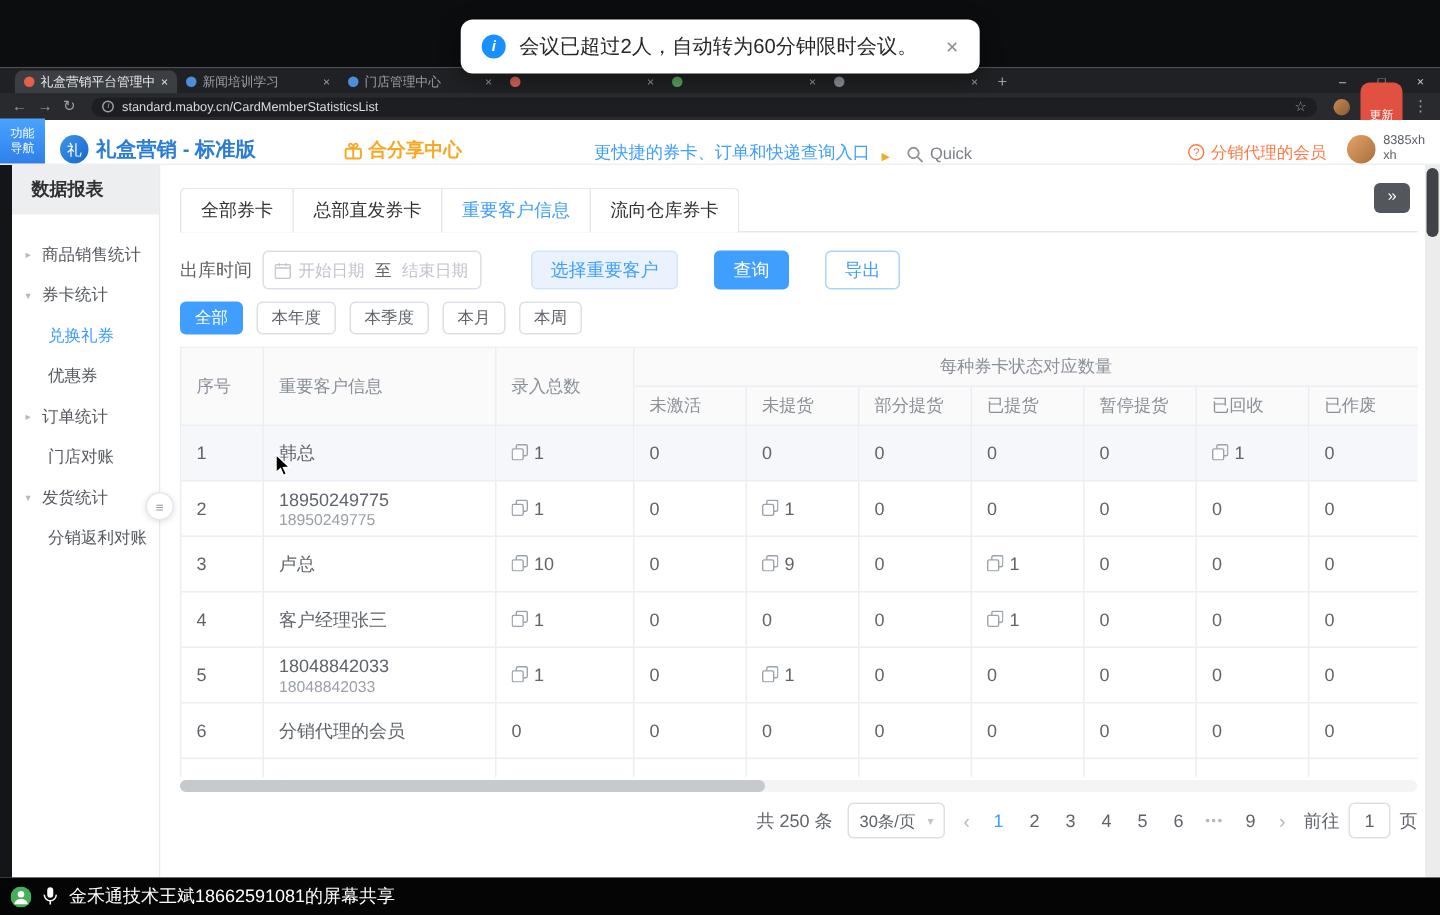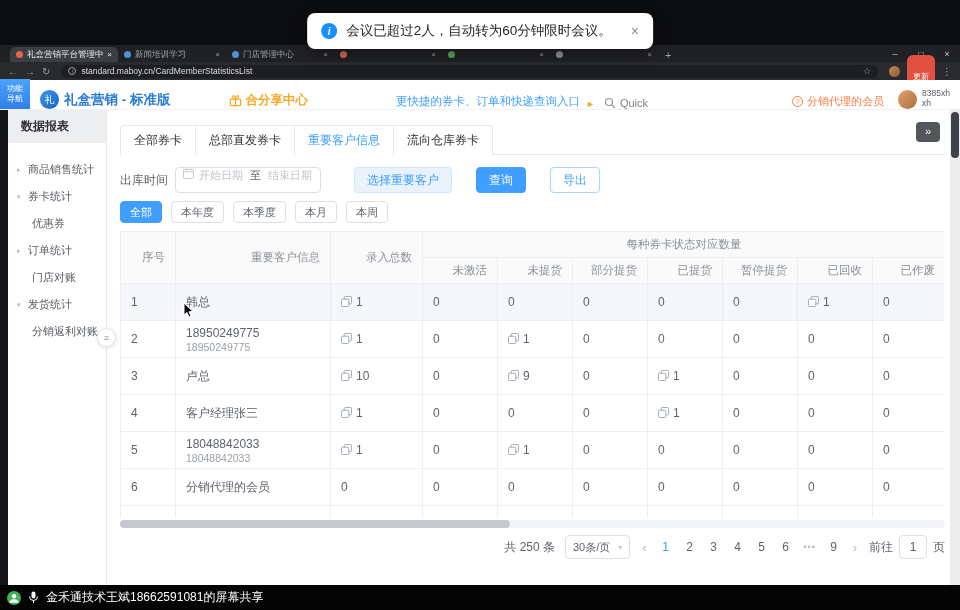--- a/index.html
+++ b/index.html
@@ -66,33 +66,33 @@
 .vthumb{position:absolute;top:2px;left:1px;width:8px;height:46px;background:#3f4347;border-radius:4px}
 
 .main-tabs-row{margin-top:15px;width:825px;border-bottom:1px solid #e4e7ed;display:flex}
 .tabs-group{display:flex;border:1px solid #e4e7ed;border-bottom:none;border-radius:4px 4px 0 0;margin-bottom:-1px;background:#fff}
 .mtab{padding:0 13px;height:29px;line-height:28px;font-size:12px;color:#303133;cursor:pointer;white-space:nowrap}
 .mtab + .mtab{border-left:1px solid #e4e7ed}
 .mtab.active{color:#409eff}
 .drawer-pill{position:absolute;top:12px;right:10px;width:24px;height:20px;background:#53565c;color:#fff;border-radius:4px;text-align:center;line-height:19px;font-size:11px;cursor:pointer}
 
 .filter-row{margin-top:12px;display:flex;align-items:center;font-size:12px;color:#606266}
-.date-range{width:146px;height:26px;border:1px solid #dcdfe6;border-radius:4px;display:flex;align-items:flex-start;gap:5px;padding:0 7px;margin-left:7px;font-size:11px;color:#c0c4cc;background:#fff;cursor:pointer}
+.date-range{width:146px;height:26px;border:1px solid #dcdfe6;border-radius:4px;display:flex;align-items:center;gap:5px;padding:0 7px;margin-left:7px;font-size:11px;color:#c0c4cc;background:#fff;cursor:pointer}
 .dr-sep{color:#606266;margin:0 2px}
 .btn{height:26px;border-radius:4px;font-size:12px;display:flex;align-items:center;padding:0 12px;cursor:pointer;white-space:nowrap}
 .btn-soft{margin-left:33px;background:#eaf3fd;color:#409eff;border:1px solid #cfe6fb}
 .btn-primary{margin-left:24px;background:#409eff;color:#fff;border:1px solid #409eff}
 .btn-outline{margin-left:24px;background:#fff;color:#409eff;border:1px solid #aed3f8}
 .chips{margin-top:8px;display:flex;gap:9px}
 .chip{height:22px;line-height:20px;padding:0 9px;border:1px solid #dcdfe6;border-radius:4px;font-size:11px;color:#5f646b;background:#fff;cursor:pointer}
 .chip.active{background:#409eff;border-color:#409eff;color:#fff}
 
 .table-wrap{margin-top:8px;width:825px;height:287px;overflow:hidden}
 table{width:825px;border-collapse:collapse;table-layout:fixed;font-size:12px;color:#5f646b}
-th{background:#fafafa;color:#8a9099;font-weight:normal;border:1px solid #ebeef5;height:26px;padding:0 10px;text-align:right;font-size:11.5px;white-space:nowrap}
+th{background:#fafafa;color:#8a9099;font-weight:normal;border:1px solid #ebeef5;height:26px;padding:0 10px;text-align:left;font-size:11.5px;white-space:nowrap}
 th.gh{text-align:center}
 td{border:1px solid #ebeef5;height:37px;padding:3px 10px;background:#fff;vertical-align:middle;white-space:nowrap;overflow:hidden}
 tr.hover td{background:#f5f7fa}
 .cname{color:#5f646b}
 .cphone{color:#9aa0a6;font-size:10.5px;margin-top:1px}
 .cico{vertical-align:-1px;margin-right:4px}
 .hscroll{width:825px;height:8px;background:#f3f4f6;border-radius:4px;margin-top:2px;position:relative}
 .hthumb{position:absolute;left:0;top:0;height:8px;width:390px;background:#c6c9cd;border-radius:4px;cursor:pointer}
 
 .pagination{margin-top:7px;width:825px;display:flex;align-items:center;justify-content:flex-end;gap:10px;font-size:12px;color:#5f646b}
@@ -224,20 +224,23 @@
         <div class="sidebar">
           <div class="side-title">数据报表</div>
           <div id="side-menu">
               <div class="sitem">
                 <span class="caret">▸</span>
                 <span>商品销售统计</span>
               </div>
               <div class="sitem">
                 <span class="caret">▾</span>
                 <span>券卡统计</span>
+              </div>
+              <div class="sitem lvl1 active">
+                <span>兑换礼券</span>
               </div>
               <div class="sitem lvl1">
                 <span>优惠券</span>
               </div>
               <div class="sitem">
                 <span class="caret">▸</span>
                 <span>订单统计</span>
               </div>
               <div class="sitem lvl1">
                 <span>门店对账</span>

